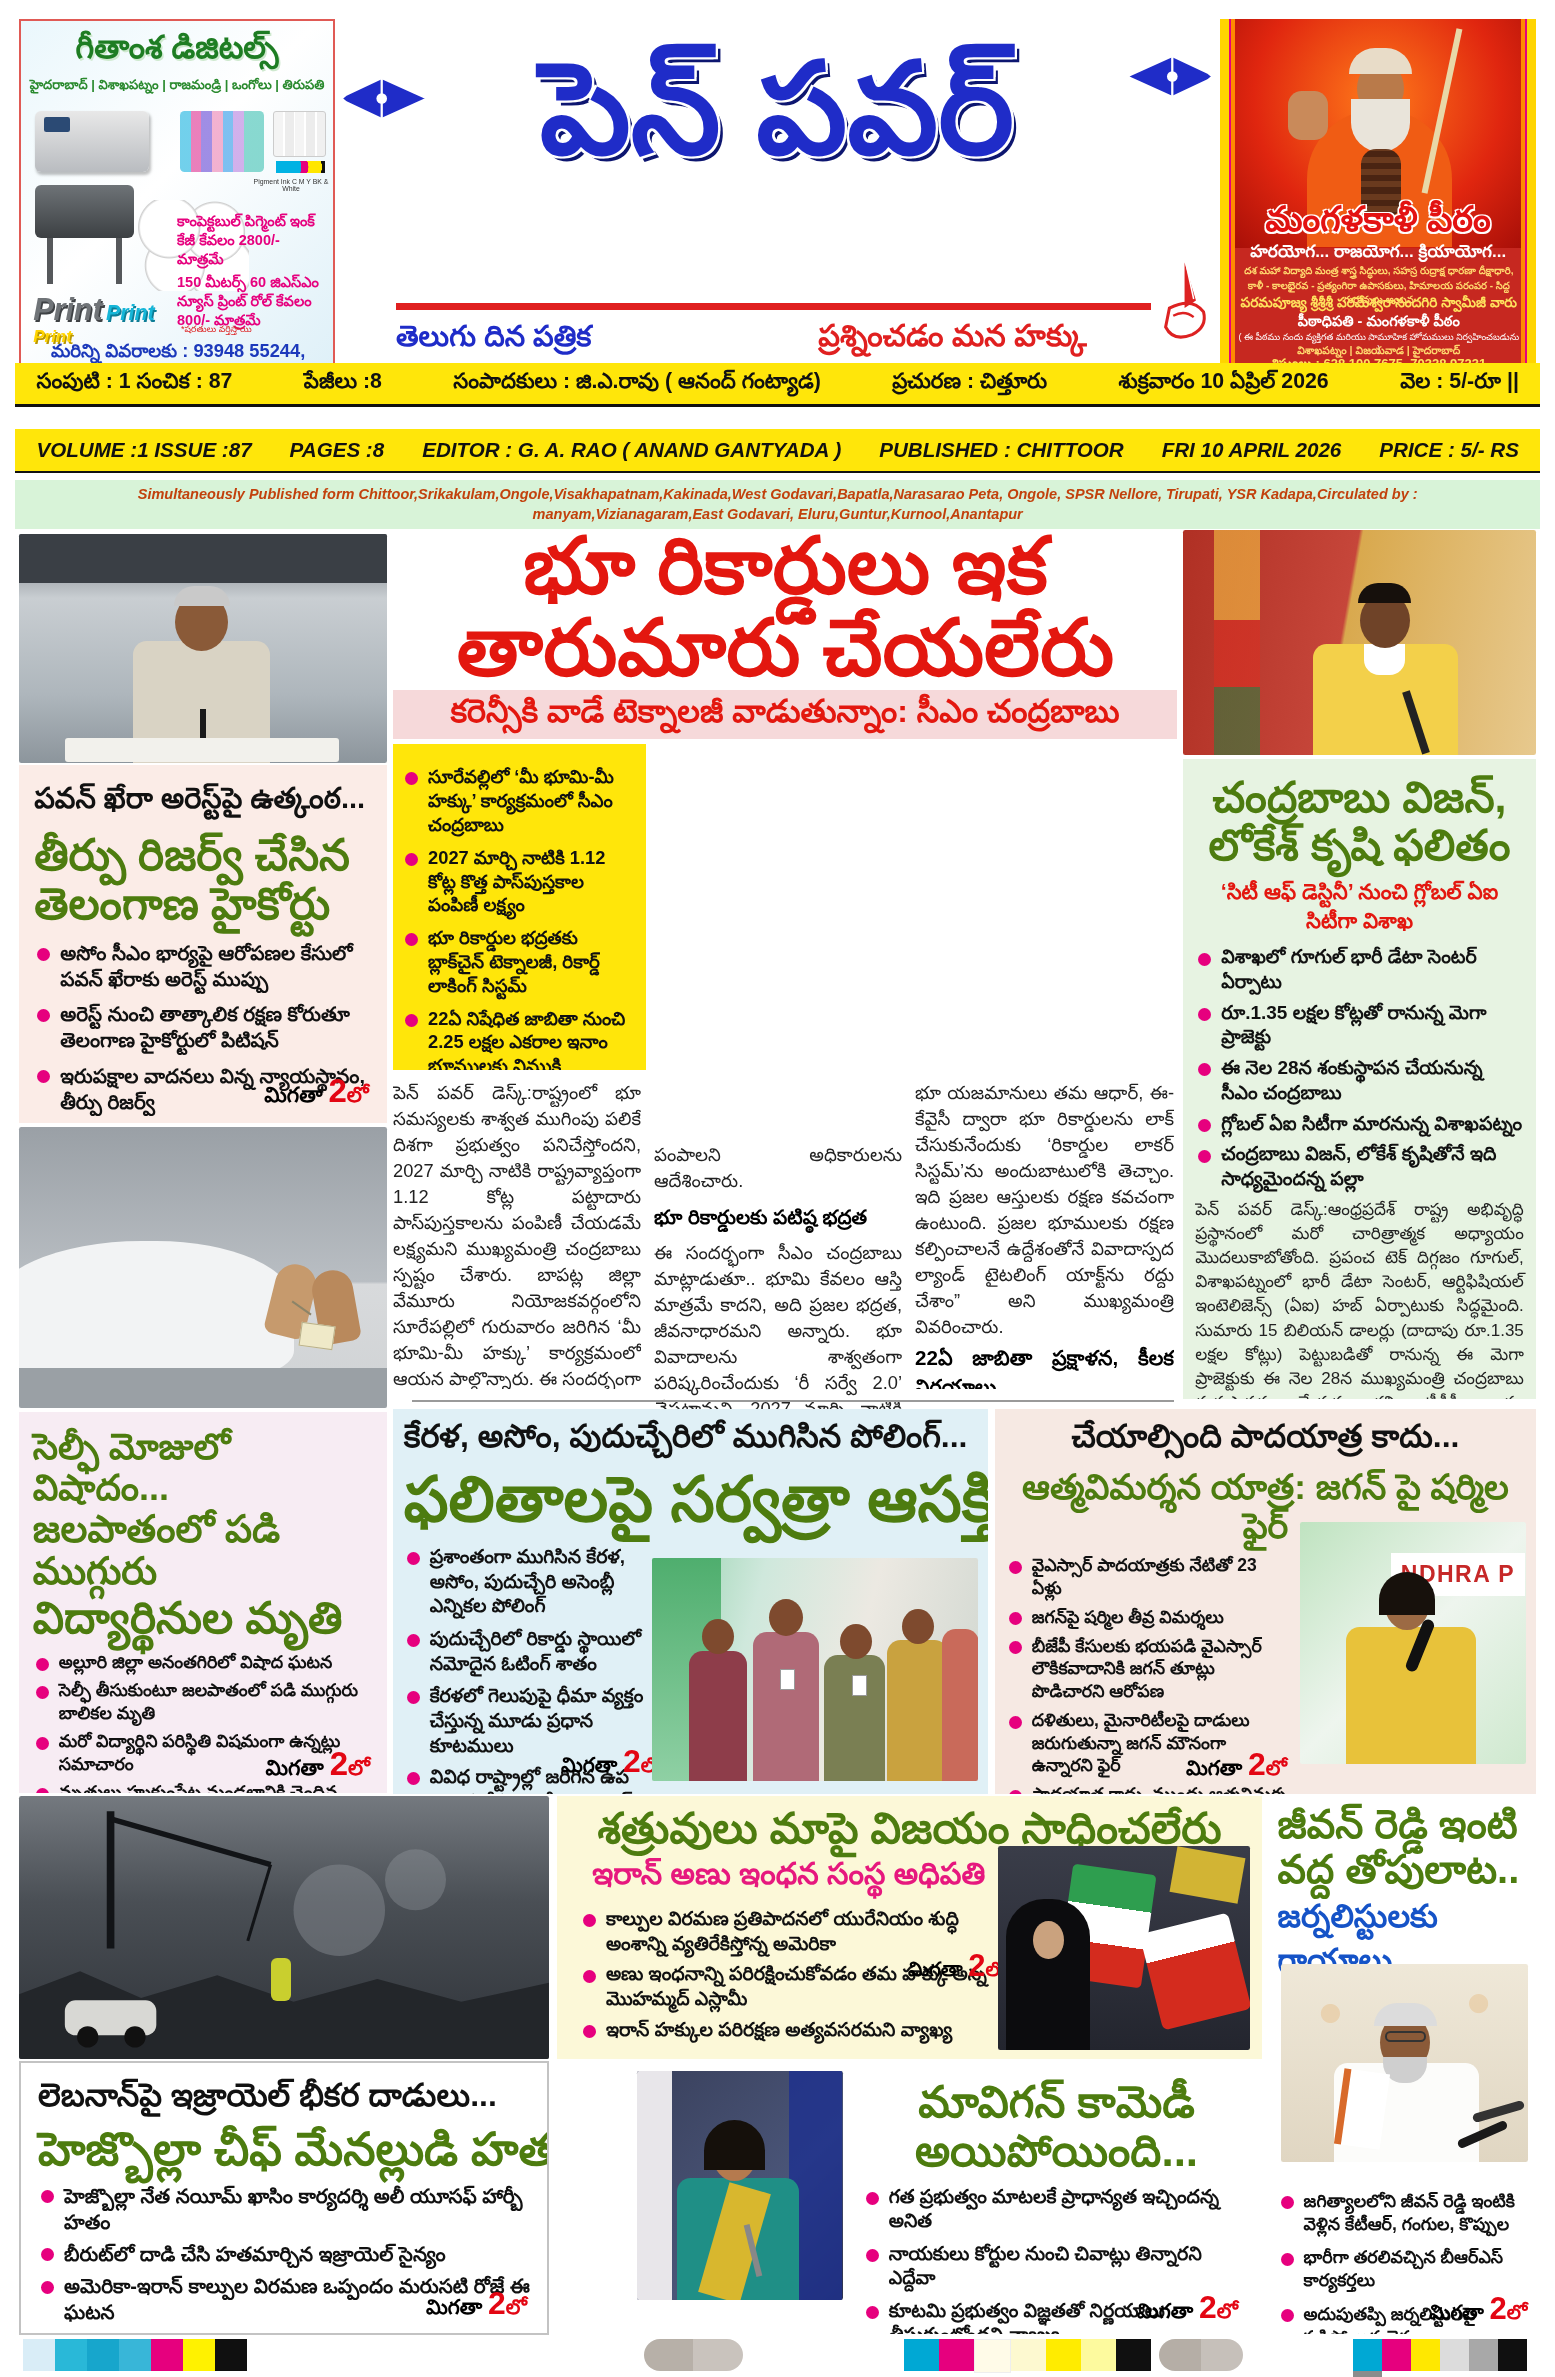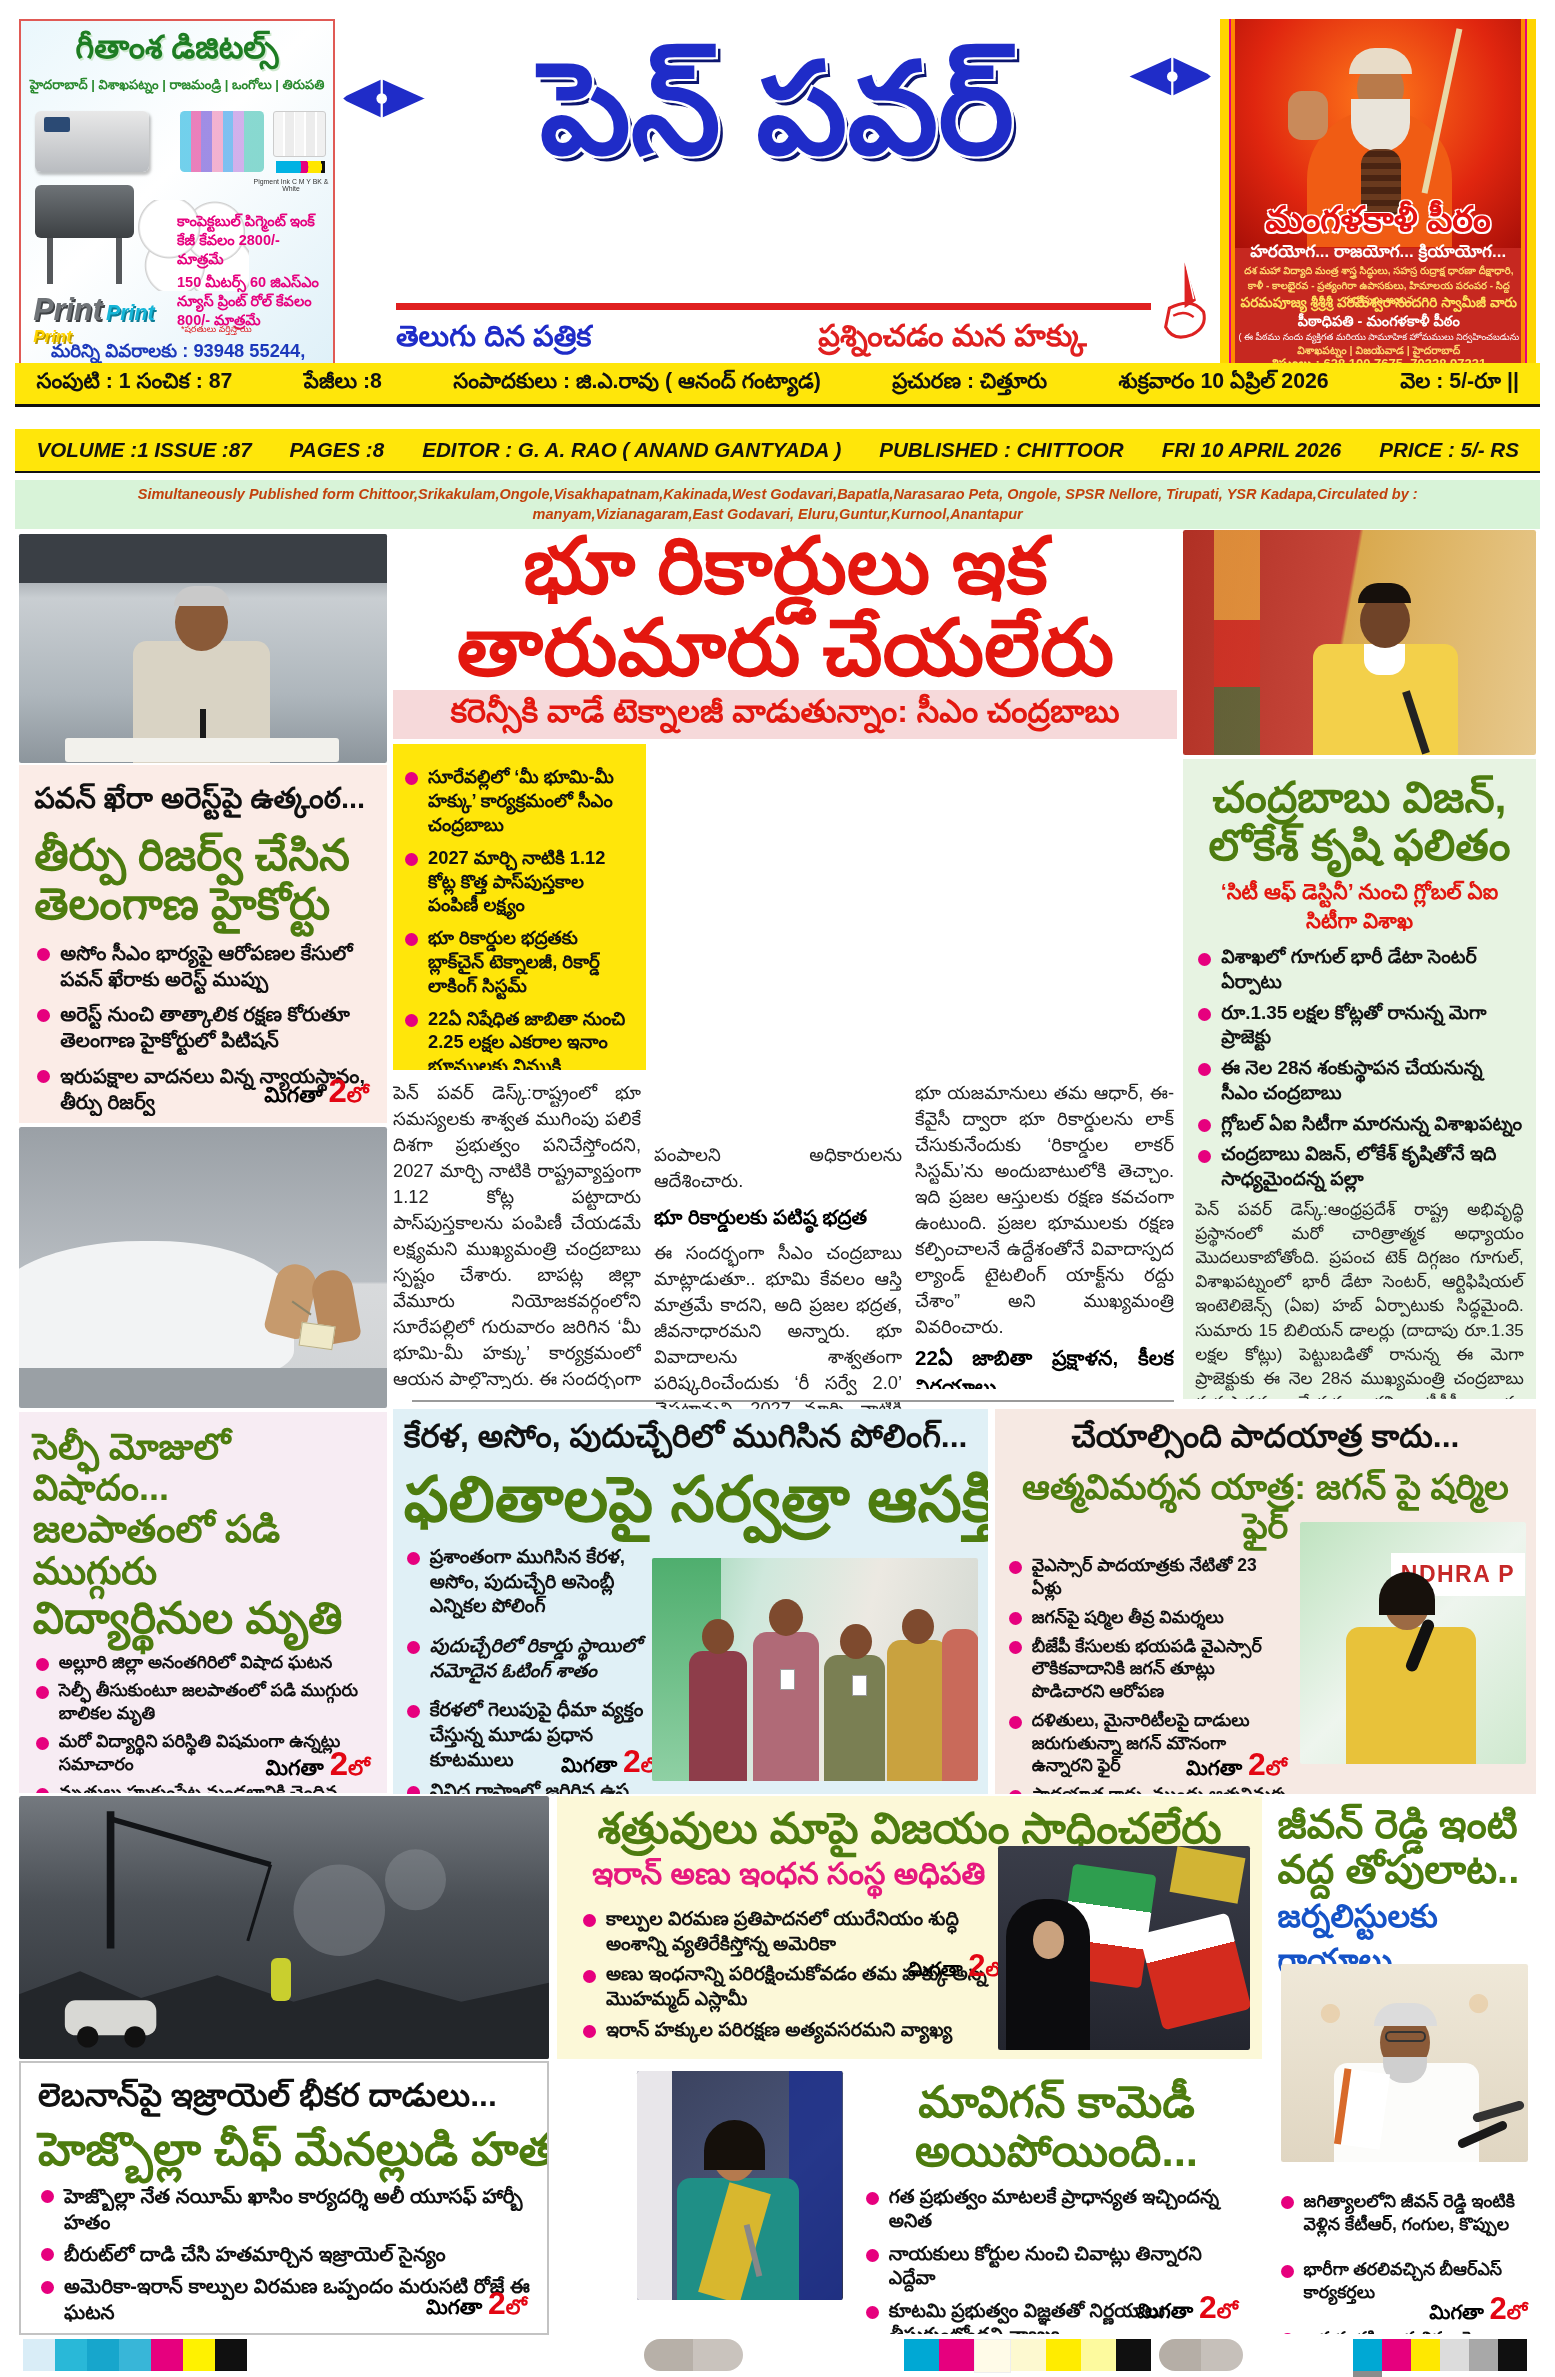--- a/index.html
+++ b/index.html
@@ -231,21 +231,21 @@
     </ul>
     <div class="body-text" style="font-size:17px;margin-top:6.1px;">పెన్ పవర్ డెస్క్:ఆంధ్రప్రదేశ్ రాష్ట్ర అభివృద్ధి ప్రస్థానంలో మరో చారిత్రాత్మక అధ్యాయం మొదలుకాబోతోంది. ప్రపంచ టెక్ దిగ్గజం గూగుల్, విశాఖపట్నంలో భారీ డేటా సెంటర్, ఆర్టిఫిషియల్ ఇంటెలిజెన్స్ (ఏఐ) హబ్ ఏర్పాటుకు సిద్ధమైంది. సుమారు 15 బిలియన్ డాలర్లు (దాదాపు రూ.1.35 లక్షల కోట్లు) పెట్టుబడితో రానున్న ఈ మెగా ప్రాజెక్టుకు ఈ నెల 28న ముఖ్యమంత్రి చంద్రబాబు శంకుస్థాపన చేయనున్నారని టీడీపీ రాష్ట్ర అధ్యక్షుడు, గాజువాక ఎమ్మెల్యే పల్లా శ్రీనివాసరావు వెల్లడించారు. ఈ ప్రాజెక్టుతో ఇప్పటివరకు ‘సిటీ ఆఫ్ డెస్టినీ’గా ఉన్న విశాఖ, ఇకపై ‘గ్లోబల్ ఏఐ సిటీ’గా ప్రపంచ పటంలో నిలవనుందని</div>
 
   </div>
 
   <div class="abs" style="left:393px;top:1409px;width:595px;height:385px;background:#e0f0f6;padding:9.1px 10.7px;overflow:hidden;">
     <div class="kicker" style="font-size:32px;">కేరళ, అసోం, పుదుచ్చేరిలో ముగిసిన పోలింగ్...</div>
     <div class="headline" style="font-size:63px;margin-top:1.5px;white-space:nowrap;">ఫలితాలపై సర్వత్రా ఆసక్తి</div>
     <ul class="bullets" style="font-size:19px;width:252px;margin-top:10.7px;">
       <li style="margin:6.9px 0;">ప్రశాంతంగా ముగిసిన కేరళ, అసోం, పుదుచ్చేరి అసెంబ్లీ ఎన్నికల పోలింగ్</li>
-      <li style="margin:15px 0;font-style:italic;">పుదుచ్చేరిలో రికార్డు స్థాయిలో నమోదైన ఓటింగ్ శాతం</li>
+      <li style="margin:8px 0;">పుదుచ్చేరిలో రికార్డు స్థాయిలో నమోదైన ఓటింగ్ శాతం</li>
       <li style="margin:6.9px 0;">కేరళలో గెలుపుపై ధీమా వ్యక్తం చేస్తున్న మూడు ప్రధాన కూటములు</li>
       <li style="margin:6.9px 0;">వివిధ రాష్ట్రాల్లో జరిగిన ఉప ఎన్నికల్లోనూ భారీగా పోలింగ్</li>
 
     </ul>
     <div class="mig abs" style="left:168px;bottom:12.2px;font-size:20.6px;">
       <span>మిగతా</span>
       <span class="num">2</span><span class="post">లో</span>
     </div>
     <div class="photo" style="left:259px;top:149px;width:326px;height:223px;background:linear-gradient(105deg,#8fcfa8 0%,#cfe8dc 30%,#ece9e2 60%,#cfd6cf 100%);">
       <div class="abs" style="left:0;top:0;width:69px;height:223px;background:linear-gradient(180deg,#4fae6e,#8fd0a4);"></div>
@@ -371,21 +371,21 @@
       <div class="fig-head" style="left:99px;bottom:90px;width:50px;height:59px;background:#8a5a38;"></div>
       <div class="abs" style="left:93px;bottom:136px;width:63px;height:23px;background:#dcdcdc;border-radius:30.5px 30.5px 0 0;"></div>
       <div class="abs" style="left:102px;bottom:79px;width:44px;height:26px;background:#cfcfcf;border-radius:0 0 20px 20px;"></div>
       <div class="abs" style="left:104px;bottom:120px;width:41px;height:10.7px;border:2.3px solid #333;border-radius:5.3px;background:transparent;"></div>
       <div class="abs" style="left:175px;bottom:23px;width:53px;height:9.1px;background:#1a1a1a;border-radius:4.6px;transform:rotate(-24deg);"></div>
       <div class="abs" style="left:191px;bottom:46px;width:53px;height:9.1px;background:#333;border-radius:4.6px;transform:rotate(-16deg);"></div>
       <div class="abs" style="left:58px;bottom:15.2px;width:46px;height:76px;background:#fff;border-left:7.6px solid #d86a2a;transform:rotate(8deg);"></div>
     </div>
     <ul class="bullets" style="font-size:17.5px;margin-top:204px;">
       <li style="margin:6.1px 0;">జగిత్యాలలోని జీవన్ రెడ్డి ఇంటికి వెళ్లిన కేటీఆర్, గంగుల, కొప్పుల</li>
-      <li style="margin:23px 0;font-family:Liberation Serif, serif;">భారీగా తరలివచ్చిన బీఆర్‌ఎస్ కార్యకర్తలు</li>
+      <li style="margin:11px 0;">భారీగా తరలివచ్చిన బీఆర్‌ఎస్ కార్యకర్తలు</li>
       <li style="margin:6.1px 0;">అదుపుతప్పి జర్నలిస్టులపై పడిపోయిన వైనం</li>
 
     </ul>
     <div class="mig abs" style="right:10.7px;bottom:4.6px;font-size:20px;">
       <span>మిగతా</span>
       <span class="num">2</span><span class="post">లో</span>
     </div>
   </div>
 
   <div class="abs" style="left:23px;top:2339px;">

